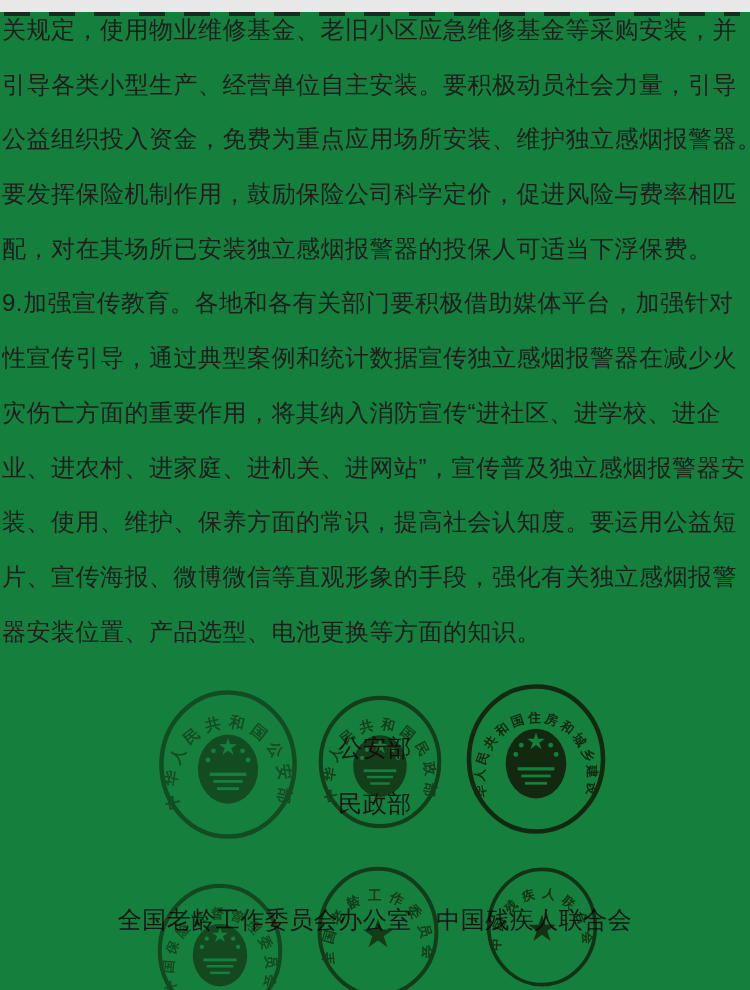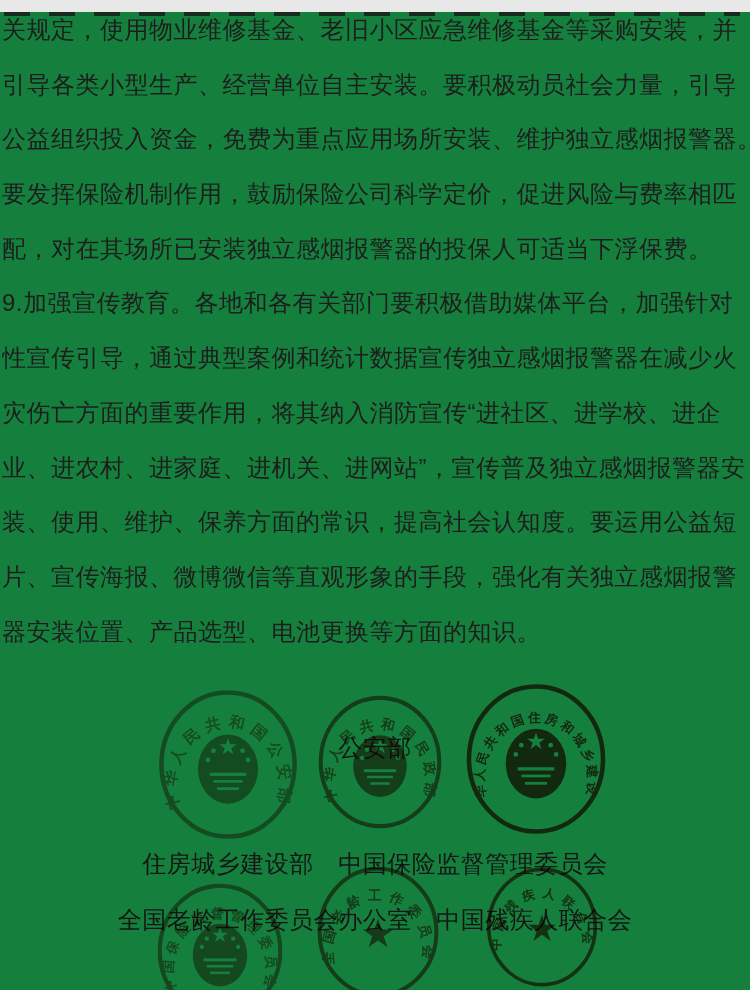--- a/index.html
+++ b/index.html
@@ -55,21 +55,21 @@
     <div class="line">9.加强宣传教育。各地和各有关部门要积极借助媒体平台，加强针对</div>
     <div class="line">性宣传引导，通过典型案例和统计数据宣传独立感烟报警器在减少火</div>
     <div class="line">灾伤亡方面的重要作用，将其纳入消防宣传“进社区、进学校、进企</div>
     <div class="line">业、进农村、进家庭、进机关、进网站”，宣传普及独立感烟报警器安</div>
     <div class="line">装、使用、维护、保养方面的常识，提高社会认知度。要运用公益短</div>
     <div class="line">片、宣传海报、微博微信等直观形象的手段，强化有关独立感烟报警</div>
     <div class="line">器安装位置、产品选型、电池更换等方面的知识。</div>
   </div>
 
   <div class="sig-label sig-mps">公安部</div>
-  <div class="sig-label sig-a">住房城乡建设部　中国保险监督管理委员会</div>
+  <div class="sig-label sig-mca">民政部</div>
   <div class="sig-label sig-b">全国老龄工作委员会办公室　中国残疾人联合会</div>
 
   <svg class="seal" style="left:155px;top:675px;width:146px;height:155px" viewBox="0 0 160 170">
     <defs>
         <path id="arcmps" d="M 25,124 A 57,63 0 1 1 135,124" fill="none"></path>
       </defs>
     <ellipse cx="80" cy="85" rx="73" ry="79" fill="none" stroke-width="5" stroke="#f09483"></ellipse>
     <g fill="#f09483">
       <ellipse cx="80" cy="90" rx="33" ry="38"></ellipse>
     </g>

